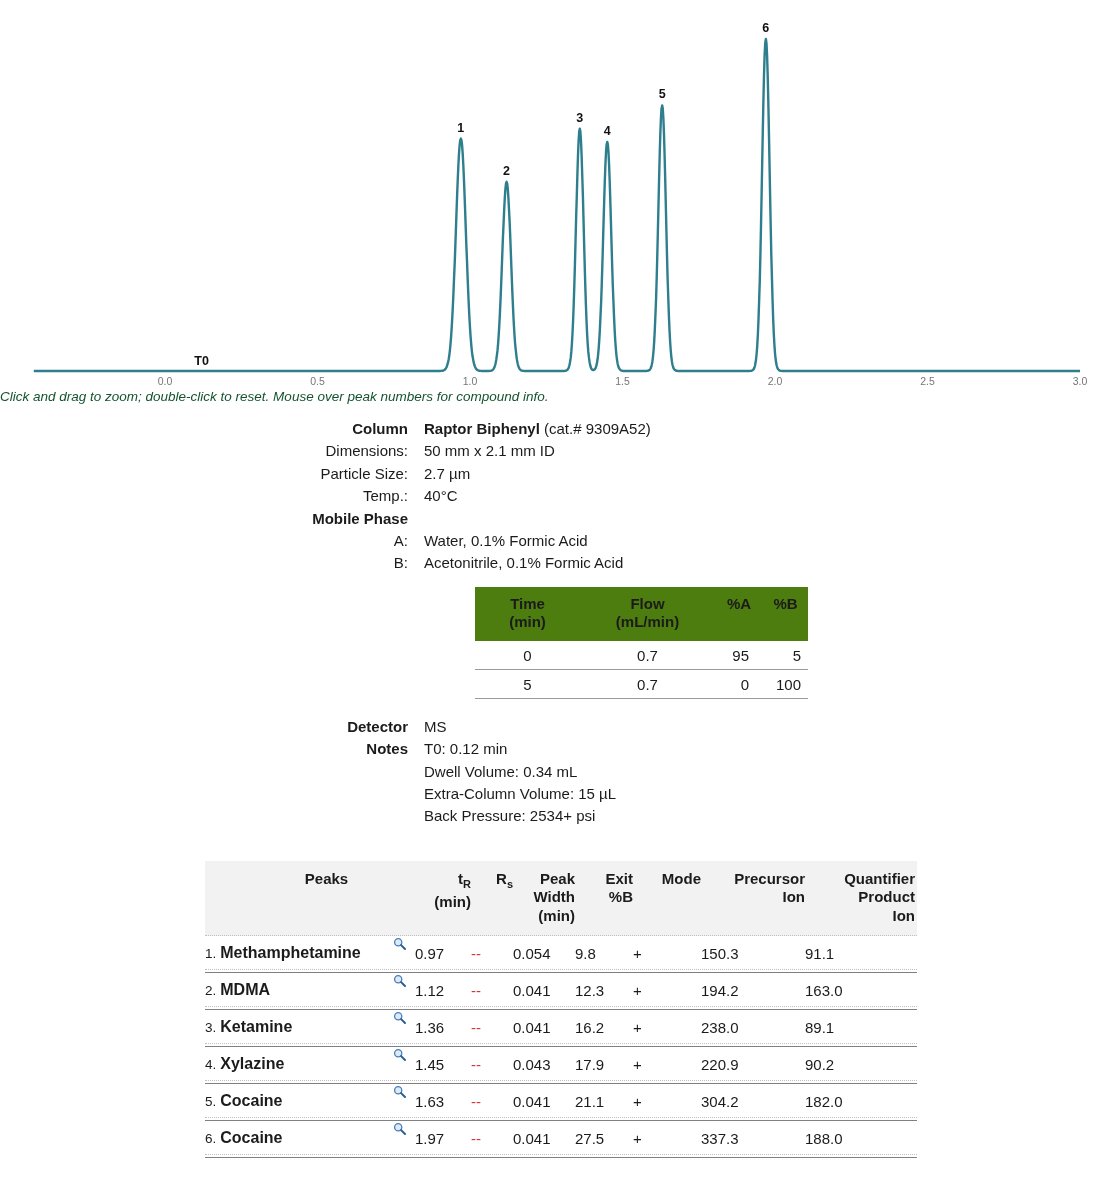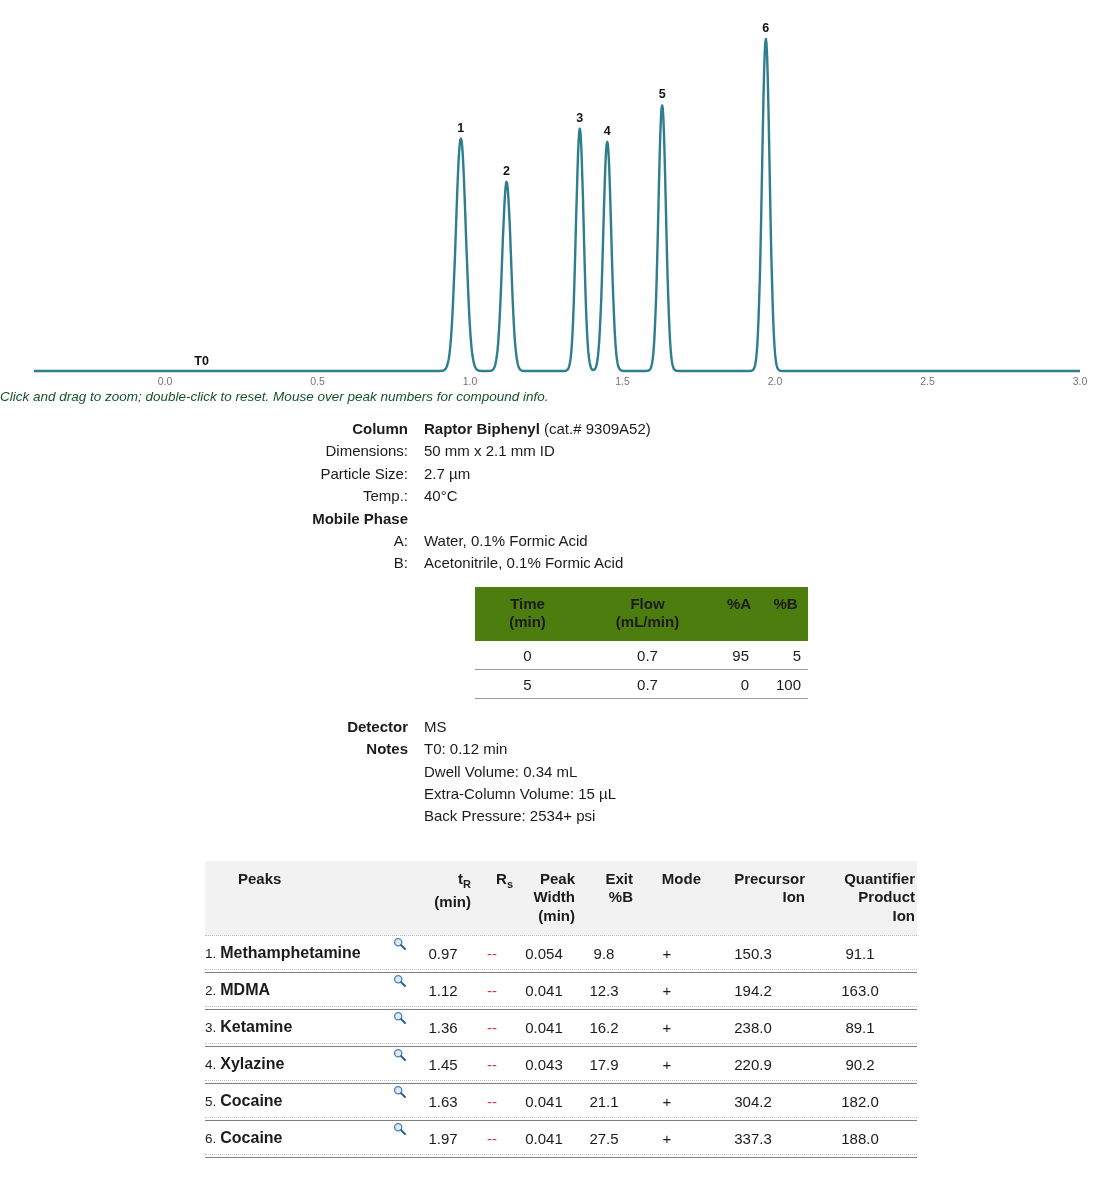--- a/index.html
+++ b/index.html
@@ -27,23 +27,23 @@
   .grow div:nth-child(4) { text-align: right; padding-right: 7px; }
 
   
   .det { margin-top: 17px; font-size: 15px; line-height: 22.4px; }
 
   
   .ptable { margin: 33px 0 0 205px; width: 712px; font-size: 15px; }
   .phead, .prow { display: grid; grid-template-columns: 210px 56px 42px 62px 58px 68px 104px 110px; }
   .phead { background: #f2f2f2; font-weight: bold; line-height: 18.5px; padding: 9px 0 10px; border-bottom: 1px dotted #c0c0c0; }
   .phead div { text-align: right; }
-  .phead div.first { text-align: left; padding-left: 33px; }
+  .phead div.first { text-align: center; padding-left: 33px; }
   .prow { align-items: center; padding: 8px 0 7px; border-bottom: 1px dotted #c0c0c0; }
-  .prow div { text-align: center; }
+  .prow div { text-align: left; }
   .prow .pname { text-align: left; position: relative; padding-right: 26px; }
   .pnum { font-size: 13.5px; margin-right: 4px; }
   .nm { font-weight: bold; font-size: 16px; }
   .mag { position: absolute; right: 8px; top: -7px; cursor: pointer; }
   .rs { color: #cd3a3a; }
   .psep { border-top: 1px solid #808080; margin-top: 2px; }
   sub { font-size: 11px; }
 </style>
 </head>
 <body>

